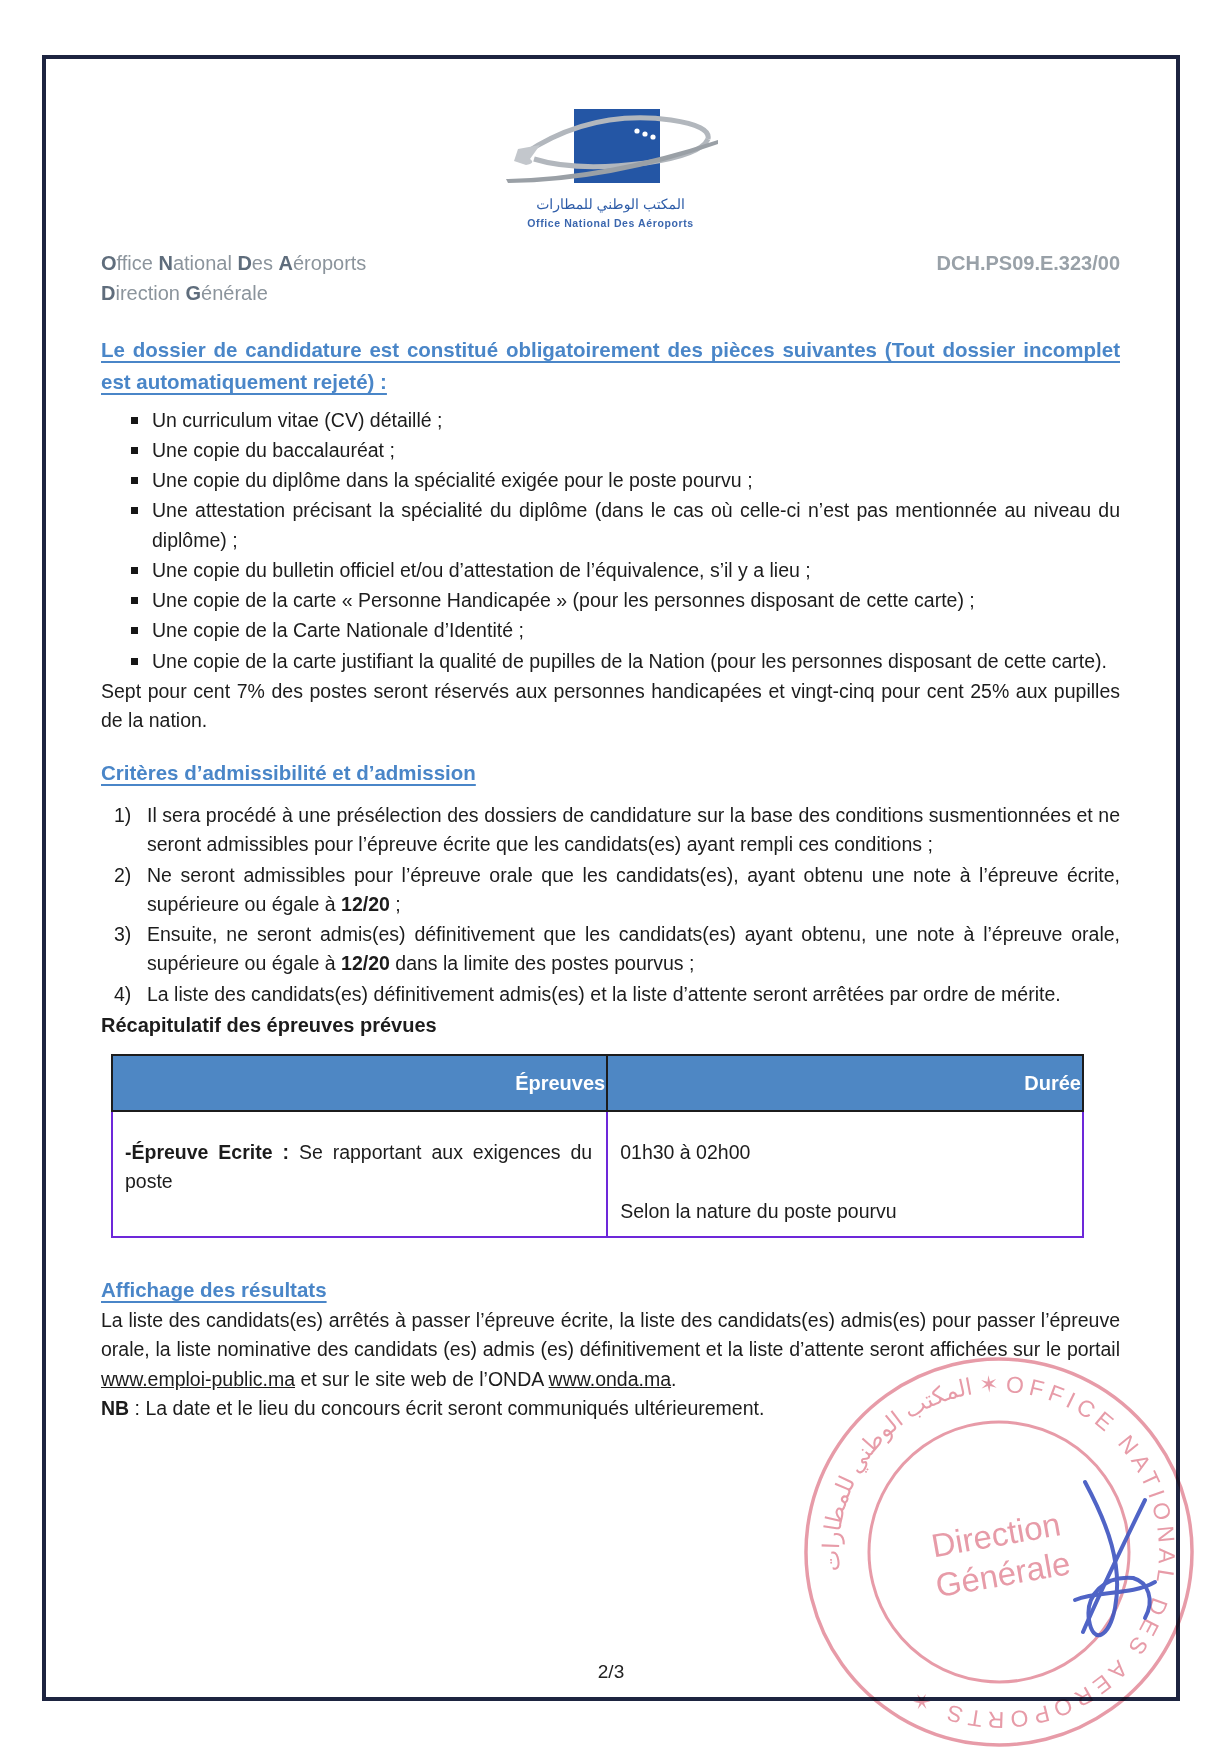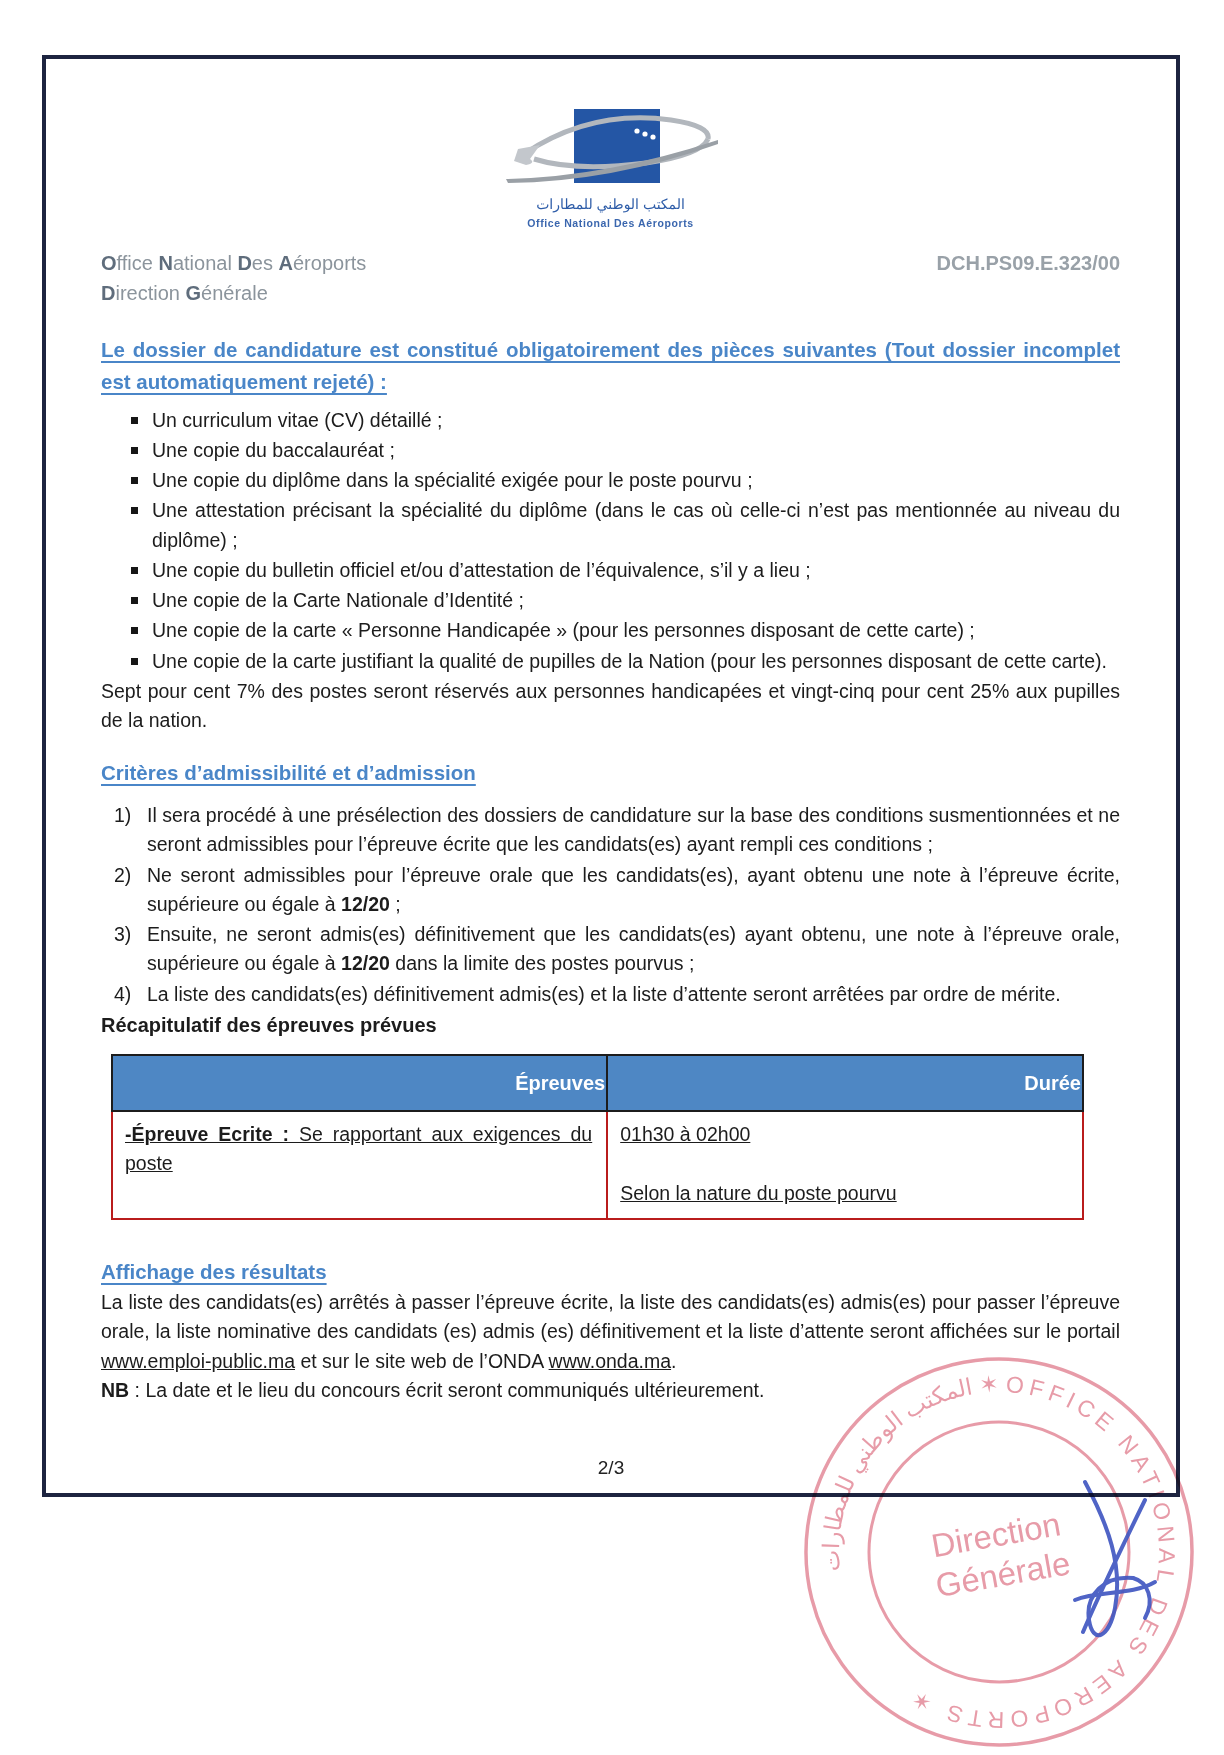--- a/index.html
+++ b/index.html
@@ -2,21 +2,21 @@
 <html><head>
 <meta charset="utf-8">
 <style>
   html,body{margin:0;padding:0;}
   body{
     width:1224px;height:1755px;position:relative;background:#ffffff;
     font-family:"Liberation Sans",sans-serif;color:#1c1c1c;overflow:hidden;
     -webkit-font-smoothing:antialiased;
   }
   .frame{
-    position:absolute;left:42px;top:55px;width:1138px;height:1442px;
+    position:absolute;left:42px;top:55px;width:1138px;height:1646px;
     border:4px solid #1d2440;box-sizing:border-box;background:#ffffff;
   }
   .content{padding:26px 56px 0 55px;font-size:19.5px;line-height:1.5;}
 
   
   .logo-wrap{text-align:center;margin-top:22px;}
   .logo-arabic{color:#2d5ca8;font-size:14px;margin-top:1px;letter-spacing:1px;}
   .logo-caption{color:#3a66ae;font-size:10.5px;font-weight:700;letter-spacing:.6px;margin-top:1px;}
 
   
@@ -54,21 +54,21 @@
 
   table.epreuves{
     border-collapse:collapse;margin:14px 36px 0 10px;width:calc(100% - 46px);
     font-size:19.5px;
   }
   table.epreuves th{
     background:#4e87c4;color:#ffffff;font-weight:700;font-size:20px;
     border:2px solid #1c1c1c;height:52px;text-align:right;
   }
   table.epreuves td{
-    border:2px solid #b91c1c;vertical-align:top;padding:8px 14px 10px 12px;text-decoration:underline;
+    border:2px solid #6d28d9;vertical-align:top;padding:26px 14px 10px 12px;
   }
   td.cell-epreuve{width:51%;text-align:justify;}
   .dur-line{margin:0;}
   .dur-gap{margin:30px 0 0 0;}
   .row-ecrite td{height:84px;box-sizing:border-box;}
   .row-orale td{height:96px;box-sizing:border-box;}
 
   .affichage-h{margin-top:36px;}
   .results-p{margin-top:4px;}
 
@@ -133,25 +133,25 @@
       <div class="brow">
           <span class="sq"></span>
           <div class="btxt">Une attestation précisant la spécialité du diplôme (dans le cas où celle-ci n’est pas mentionnée au niveau du diplôme) ;</div>
         </div>
       <div class="brow">
           <span class="sq"></span>
           <div class="btxt">Une copie du bulletin officiel et/ou d’attestation de l’équivalence, s’il y a lieu ;</div>
         </div>
       <div class="brow">
           <span class="sq"></span>
+          <div class="btxt">Une copie de la carte « Personne Handicapée » (pour les personnes disposant de cette carte) ;</div>
+        </div>
+      <div class="brow">
+          <span class="sq"></span>
           <div class="btxt">Une copie de la Carte Nationale d’Identité ;</div>
-        </div>
-      <div class="brow">
-          <span class="sq"></span>
-          <div class="btxt">Une copie de la carte « Personne Handicapée » (pour les personnes disposant de cette carte) ;</div>
         </div>
       <div class="brow">
           <span class="sq"></span>
           <div class="btxt">Une copie de la carte justifiant la qualité de pupilles de la Nation (pour les personnes disposant de cette carte).</div>
         </div>
     </div>
 
 
     <p class="just mt">Sept pour cent 7% des postes seront réservés aux personnes handicapées et vingt-cinq pour cent 25% aux pupilles de la nation.</p>
 

